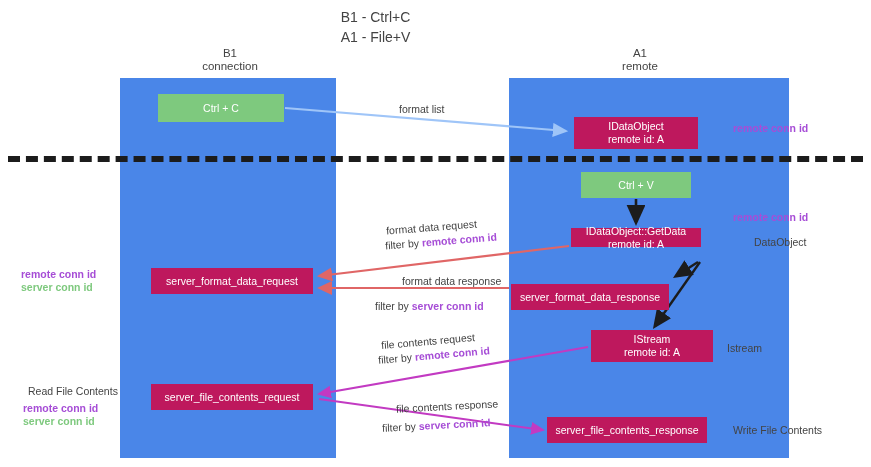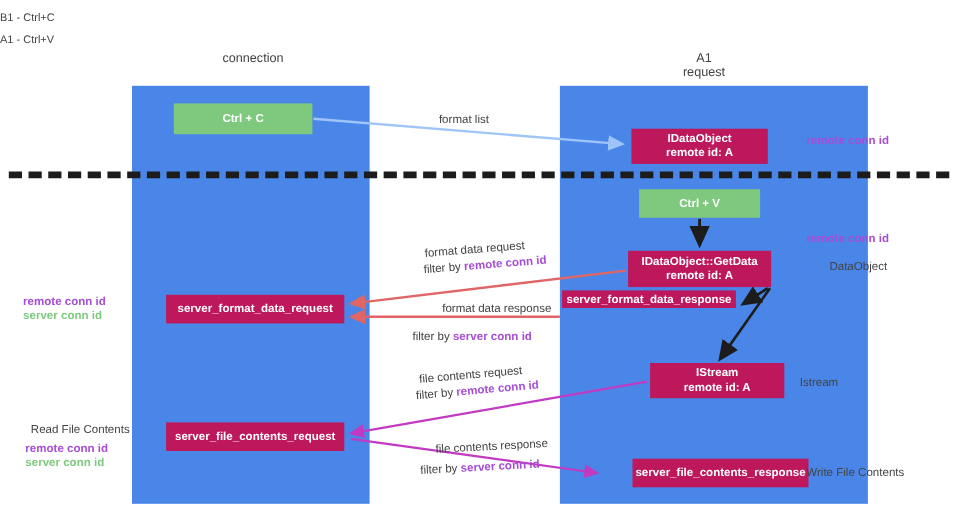--- a/index.html
+++ b/index.html
@@ -33,22 +33,23 @@
     line-height: 13px;
   }
   .lane-head-b1 { left: 150px; top: 47px; width: 160px; }
   .lane-head-a1 { left: 560px; top: 47px; width: 160px; }
 
   
   .title {
     position: absolute;
     left: 0; top: 7px;
     width: 751px;
+    text-align: center;
     color: #434343;
-    font-size: 10px;
+    font-size: 14px;
     line-height: 20px;
   }
 
   
   .divider {
     position: absolute;
     left: 8px;
     top: 156px;
     width: 855px;
     height: 0;
@@ -61,36 +62,35 @@
     box-sizing: border-box;
     display: flex;
     flex-direction: column;
     align-items: center;
     justify-content: center;
     text-align: center;
     color: #ffffff;
     font-size: 10.5px;
     line-height: 13px;
     padding: 2px 4px;
-    font-weight: bold;
   }
   .node.green { background: #7ec97e; }
   .node.orange { background: #be185d; }
   .node .l2 { display: block; }
 
   
   .n-ctrlc   { left: 158px; top: 94px;  width: 126px; height: 28px; }
   .n-idoobj  { left: 574px; top: 117px; width: 124px; height: 32px; }
   .n-ctrlv   { left: 581px; top: 172px; width: 110px; height: 26px; }
-  .n-getdata { left: 571px; top: 228px; width: 130px; height: 33px; }
+  .n-getdata { left: 571px; top: 228px; width: 130px; height: 19px; }
   .n-sfdreq  { left: 151px; top: 268px; width: 162px; height: 26px; }
-  .n-sfdresp { left: 511px; top: 264px; width: 158px; height: 16px; }
+  .n-sfdresp { left: 511px; top: 284px; width: 158px; height: 26px; }
   .n-istream { left: 591px; top: 330px; width: 122px; height: 32px; }
   .n-sfcreq  { left: 151px; top: 384px; width: 162px; height: 26px; }
-  .n-sfcresp { left: 547px; top: 417px; width: 160px; height: 26px; margin-left: 28px; }
+  .n-sfcresp { left: 547px; top: 417px; width: 160px; height: 26px; }
 
   
   .ann {
     position: absolute;
     font-size: 10.5px;
     line-height: 13px;
     font-weight: bold;
     white-space: nowrap;
   }
   .ann.plain { font-weight: normal; color: #434343; }
@@ -134,29 +134,30 @@
     pointer-events: none;
   }
 </style>
 </head>
 <body>
 
 <div id="canvas">
 
   <div class="title">
     <div>B1 - Ctrl+C</div>
-    <div>A1 - Ctrl+V</div>
+    <div>A1 - File+V</div>
   </div>
 
   <div class="lane-head lane-head-b1">
+    <div>B1</div>
     <div>connection</div>
   </div>
   <div class="lane-head lane-head-a1">
     <div>A1</div>
-    <div>request</div>
+    <div>remote</div>
   </div>
 
   <div class="lane lane-b1"></div>
   <div class="lane lane-a1"></div>
 
   <svg class="edges">
     <defs>
       <marker id="ah-blue" markerWidth="7" markerHeight="7" refX="6" refY="3.2" orient="auto">
         <path d="M0,0 L7,3.2 L0,6.4 z" fill="#9fc5f8"></path>
       </marker>

